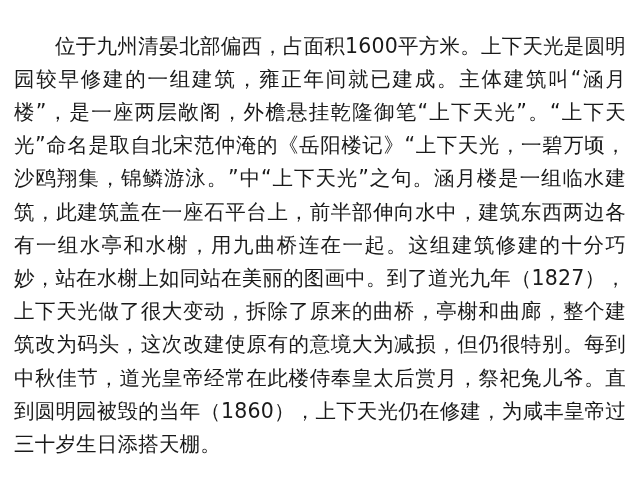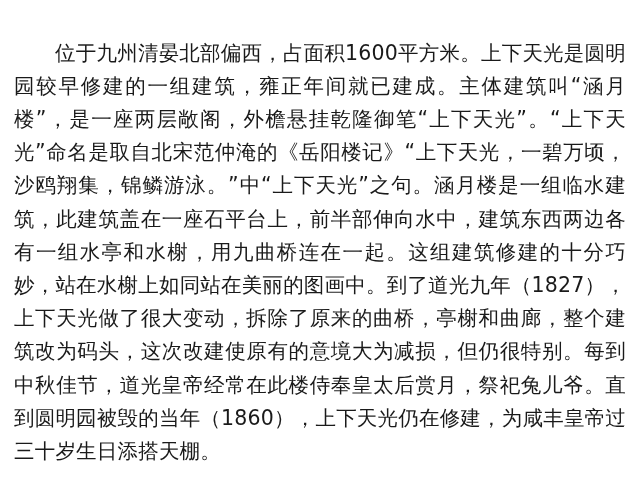--- a/index.html
+++ b/index.html
@@ -10,21 +10,21 @@
   body {
     width: 640px;
     height: 502px;
     overflow: hidden;
     font-family: "DejaVu Sans", "Liberation Sans", sans-serif;
   }
   #page {
     width: 640px;
     height: 502px;
     box-sizing: border-box;
-    padding: 16px 14px 8px 14px;
+    padding: 9px 14px 8px 14px;
     background: #ffffff;
     border-radius: 7px;
   }
   #article {
     color: #1a1a1a;
     font-size: 20.5px;
     line-height: 33.2px;
     text-align: justify;
     text-justify: inter-ideograph;
     text-indent: 2em;

